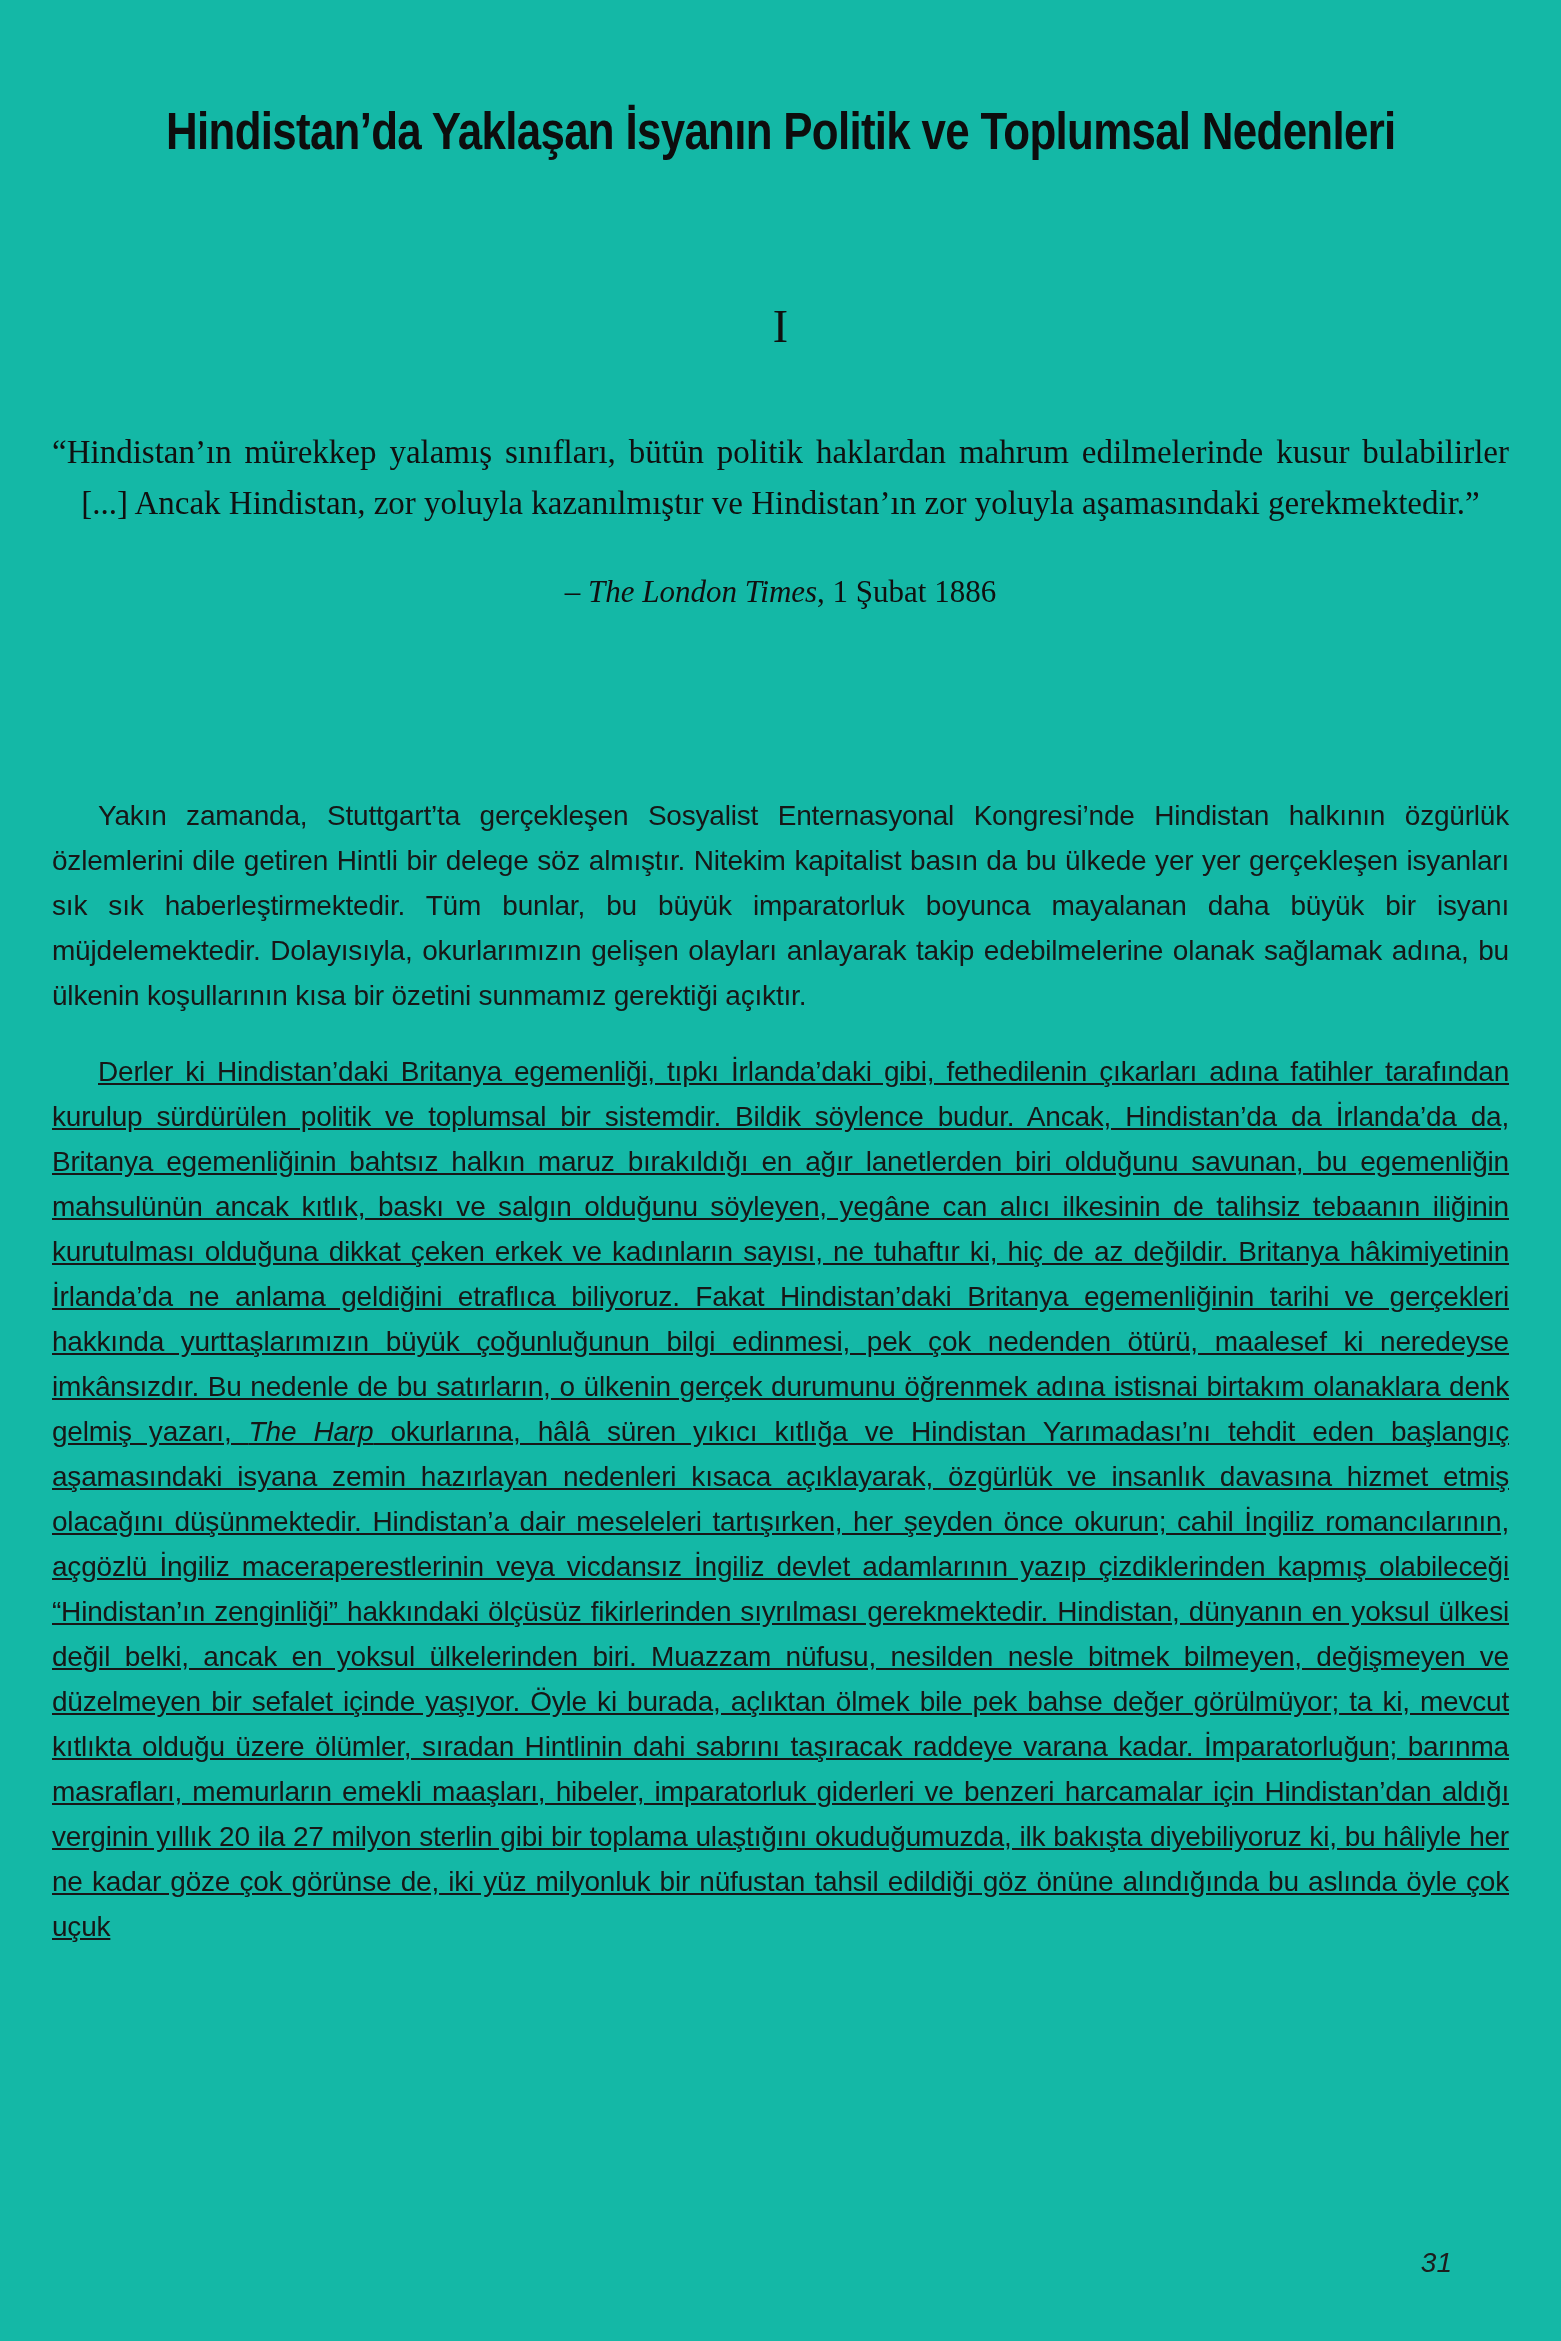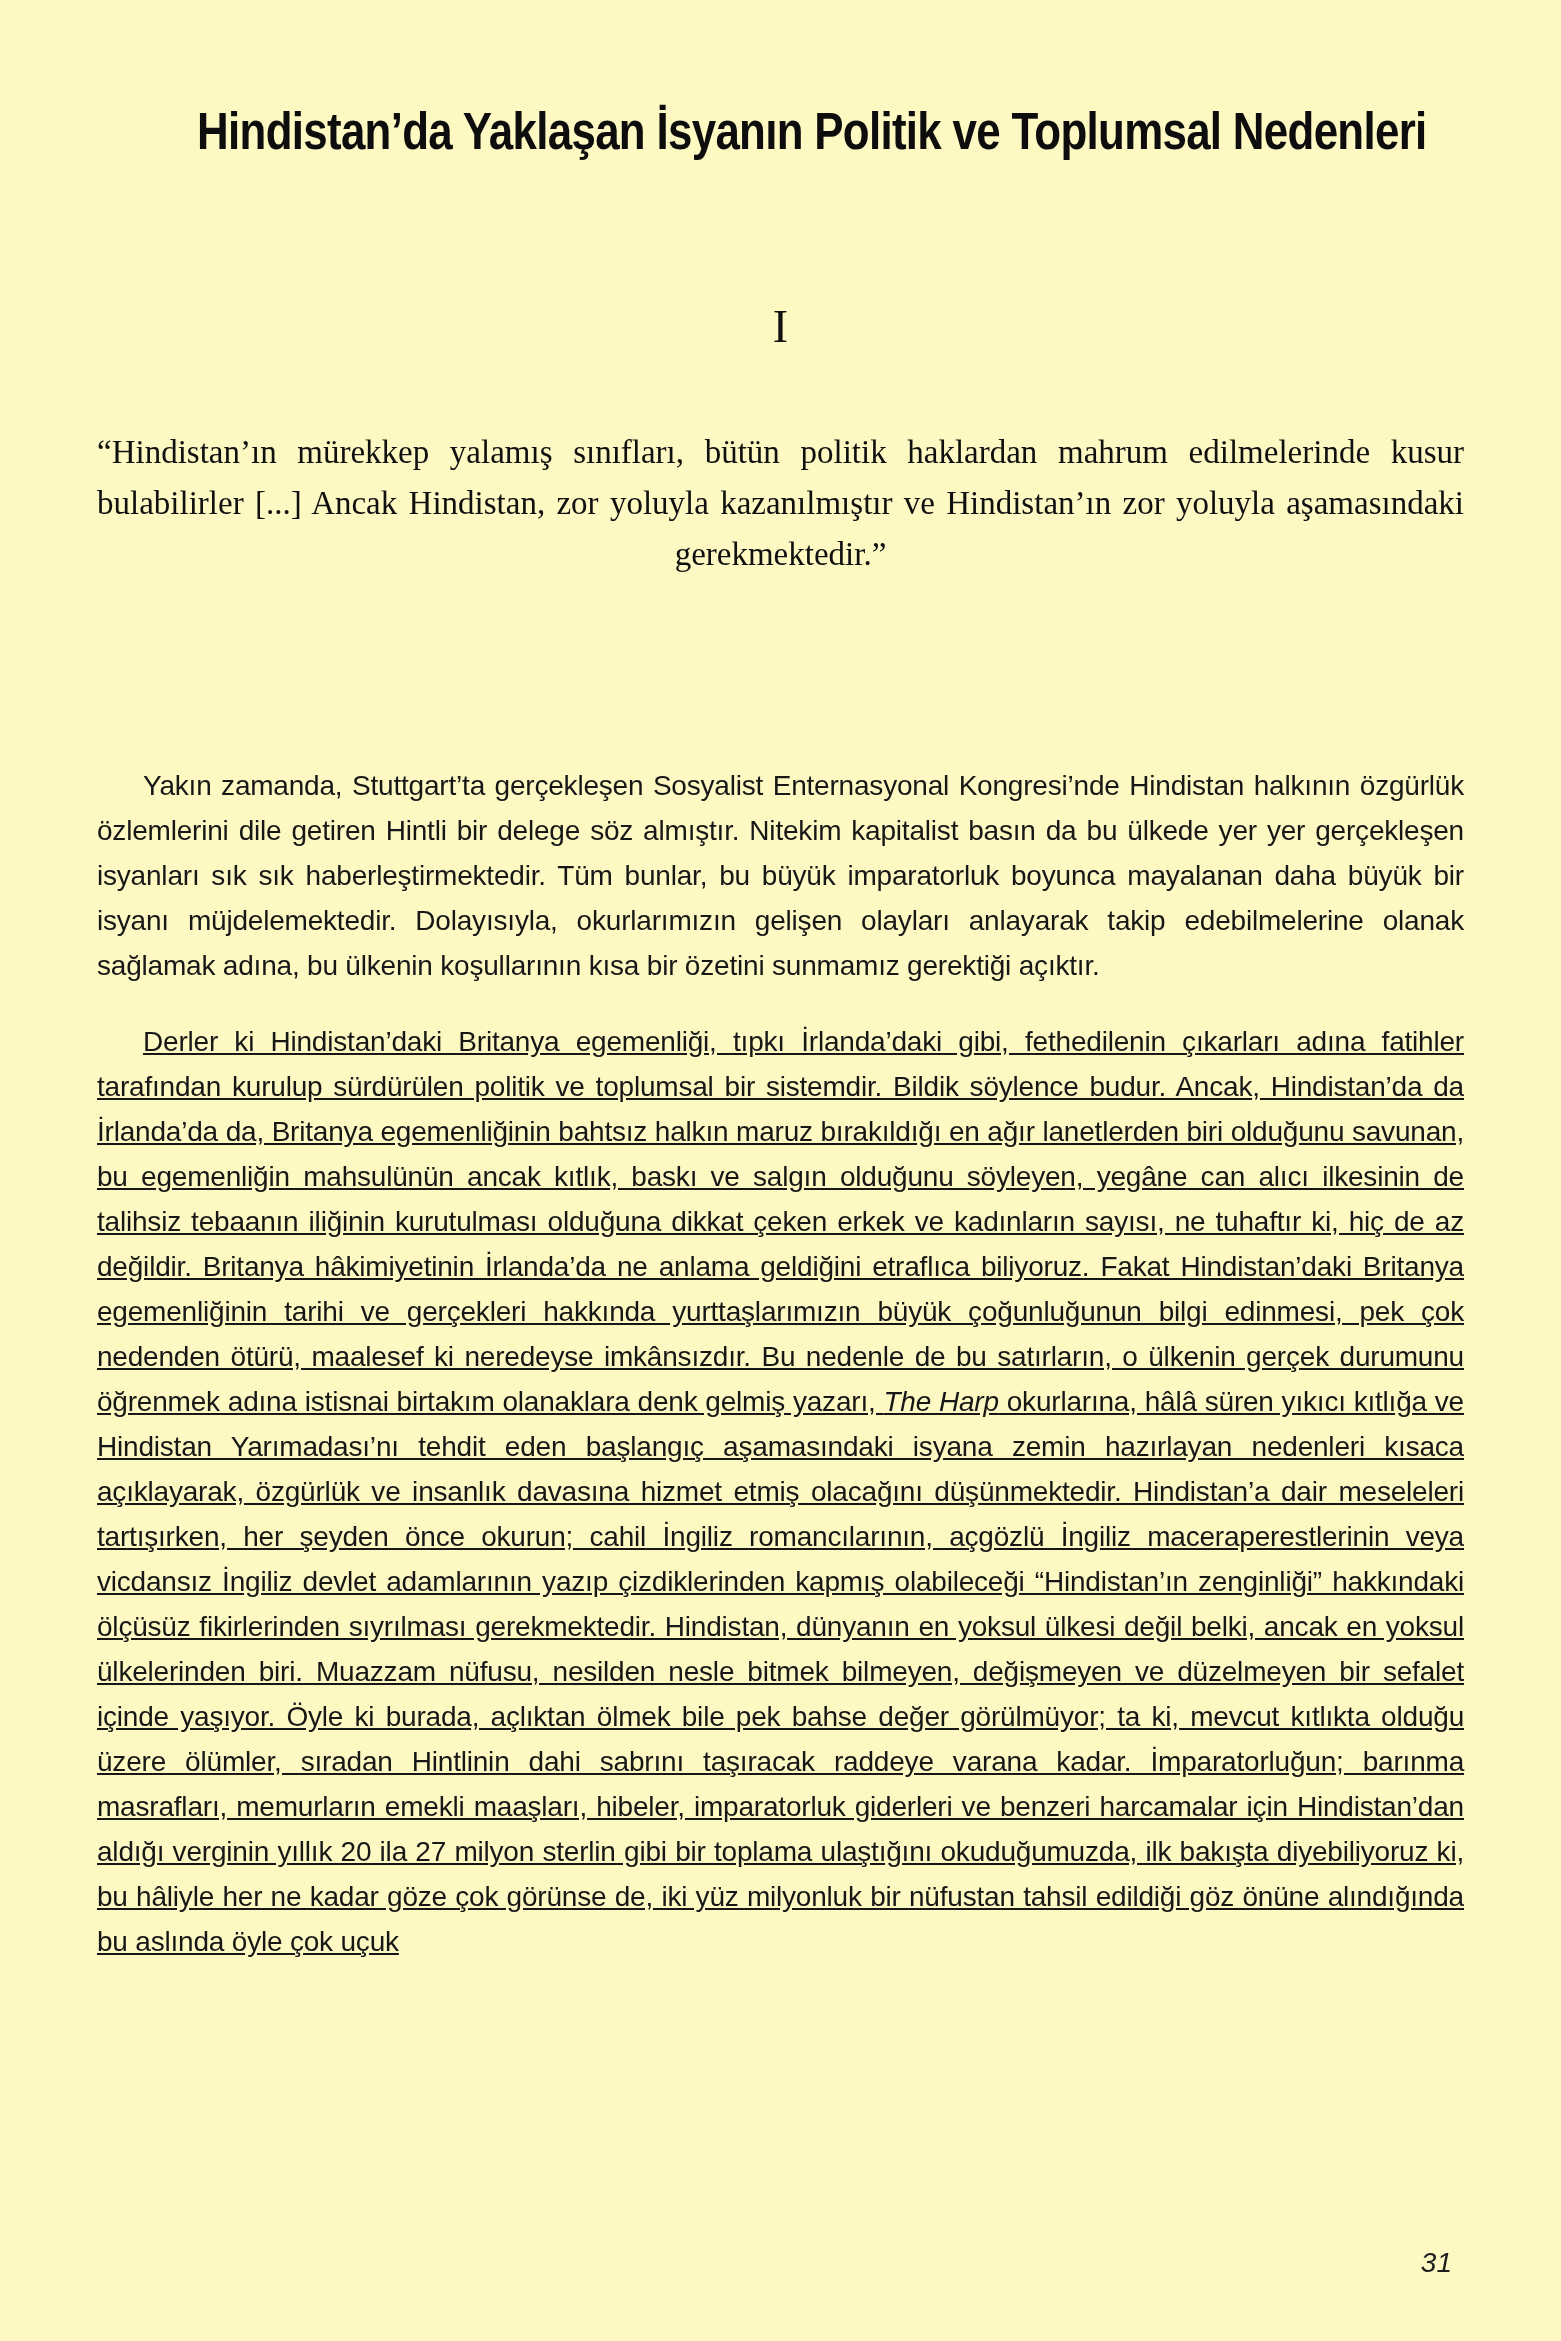--- a/index.html
+++ b/index.html
@@ -1,24 +1,24 @@
 <!DOCTYPE html>
 <html lang="tr" style="font-size:13.2px"><head>
 <meta charset="utf-8">
 <style>
   html, body { margin:0; padding:0; background:#ffffff; }
   .page {
     position:relative;
     width:1561px;
     height:2342px;
     margin:0 auto;
-    background:#fef9c3;
+    background:#14b8a6;
     color:#171717;
     box-sizing:border-box;
-    padding:0 97px;
+    padding:0 52px;
     overflow:hidden;
     font-family:"Liberation Sans", sans-serif;
   }
   .title {
     margin:104px 0 0 0;
     text-align:center;
     font-size:51px;
     line-height:1.1;
     font-weight:700;
     letter-spacing:-0.8px;
@@ -88,20 +88,21 @@
 
 <div class="page">
 
   <h1 class="title"><span class="condense">Hindistan’da Yaklaşan İsyanın Politik ve Toplumsal Nedenleri</span></h1>
 
 
   <div class="section-marker">I</div>
 
   <blockquote class="quote">“Hindistan’ın mürekkep yalamış sınıfları, bütün politik haklardan mahrum edilmelerinde kusur bulabilirler [...] Ancak Hindistan, zor yoluyla kazanılmıştır ve Hindistan’ın zor yoluyla aşamasındaki gerekmektedir.”</blockquote>
 
+  <div class="attribution"><span>– </span><span class="italic">The London Times</span><span>, 1 Şubat 1886</span></div>
 
   <div class="body-text">
     <p>Yakın zamanda, Stuttgart’ta gerçekleşen Sosyalist Enternasyonal Kongresi’nde Hindistan halkının özgürlük özlemlerini dile getiren Hintli bir delege söz almıştır. Nitekim kapitalist basın da bu ülkede yer yer gerçekleşen isyanları sık sık haberleştirmektedir. Tüm bunlar, bu büyük imparatorluk boyunca mayalanan daha büyük bir isyanı müjdelemektedir. Dolayısıyla, okurlarımızın gelişen olayları anlayarak takip edebilmelerine olanak sağlamak adına, bu ülkenin koşullarının kısa bir özetini sunmamız gerektiği açıktır.</p>
     <p><span>Derler ki Hindistan’daki Britanya egemenliği, tıpkı İrlanda’daki gibi, fethedilenin çıkarları adına fatihler tarafından kurulup sürdürülen politik ve toplumsal bir sistemdir. Bildik söylence budur. Ancak, Hindistan’da da İrlanda’da da, Britanya egemenliğinin bahtsız halkın maruz bırakıldığı en ağır lanetlerden biri olduğunu savunan, bu egemenliğin mahsulünün ancak kıtlık, baskı ve salgın olduğunu söyleyen, yegâne can alıcı ilkesinin de talihsiz tebaanın iliğinin kurutulması olduğuna dikkat çeken erkek ve kadınların sayısı, ne tuhaftır ki, hiç de az değildir. Britanya hâkimiyetinin İrlanda’da ne anlama geldiğini etraflıca biliyoruz. Fakat Hindistan’daki Britanya egemenliğinin tarihi ve gerçekleri hakkında yurttaşlarımızın büyük çoğunluğunun bilgi edinmesi, pek çok nedenden ötürü, maalesef ki neredeyse imkânsızdır. Bu nedenle de bu satırların, o ülkenin gerçek durumunu öğrenmek adına istisnai birtakım olanaklara denk gelmiş yazarı, </span><span class="italic-sans">The Harp</span><span> okurlarına, hâlâ süren yıkıcı kıtlığa ve Hindistan Yarımadası’nı tehdit eden başlangıç aşamasındaki isyana zemin hazırlayan nedenleri kısaca açıklayarak, özgürlük ve insanlık davasına hizmet etmiş olacağını düşünmektedir. Hindistan’a dair meseleleri tartışırken, her şeyden önce okurun; cahil İngiliz romancılarının, açgözlü İngiliz maceraperestlerinin veya vicdansız İngiliz devlet adamlarının yazıp çizdiklerinden kapmış olabileceği “Hindistan’ın zenginliği” hakkındaki ölçüsüz fikirlerinden sıyrılması gerekmektedir. Hindistan, dünyanın en yoksul ülkesi değil belki, ancak en yoksul ülkelerinden biri. Muazzam nüfusu, nesilden nesle bitmek bilmeyen, değişmeyen ve düzelmeyen bir sefalet içinde yaşıyor. Öyle ki burada, açlıktan ölmek bile pek bahse değer görülmüyor; ta ki, mevcut kıtlıkta olduğu üzere ölümler, sıradan Hintlinin dahi sabrını taşıracak raddeye varana kadar. İmparatorluğun; barınma masrafları, memurların emekli maaşları, hibeler, imparatorluk giderleri ve benzeri harcamalar için Hindistan’dan aldığı verginin yıllık 20 ila 27 milyon sterlin gibi bir toplama ulaştığını okuduğumuzda, ilk bakışta diyebiliyoruz ki, bu hâliyle her ne kadar göze çok görünse de, iki yüz milyonluk bir nüfustan tahsil edildiği göz önüne alındığında bu aslında öyle çok uçuk</span></p>
   </div>
 
   <div class="page-number">31</div>
 
 </div>
 

